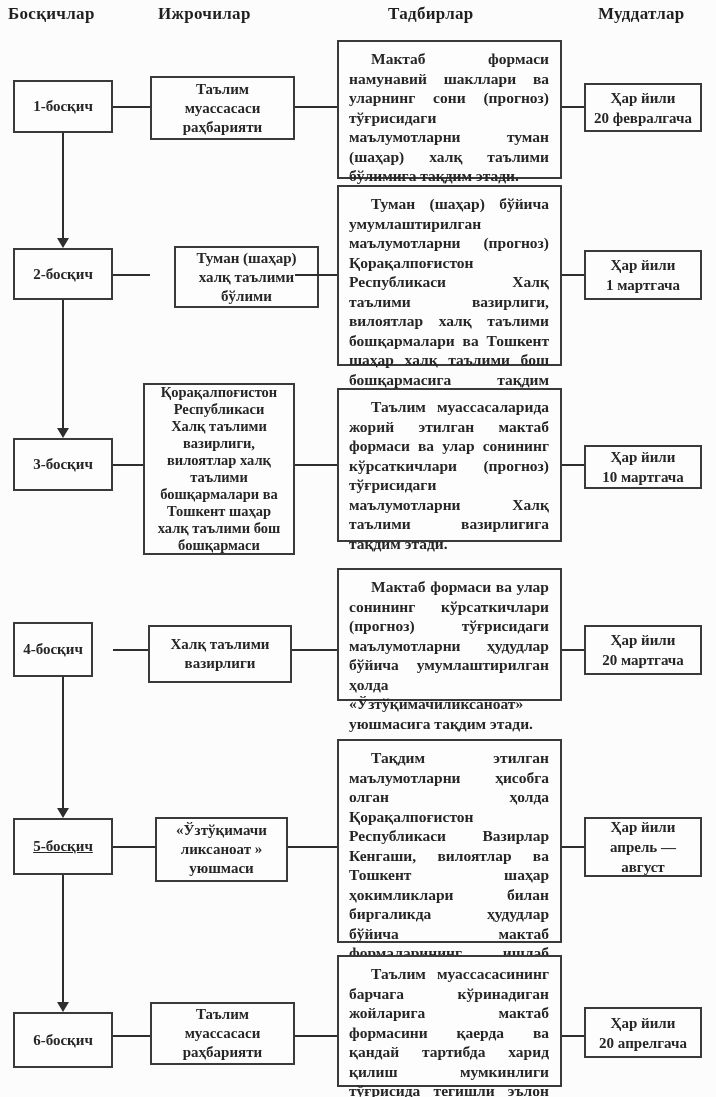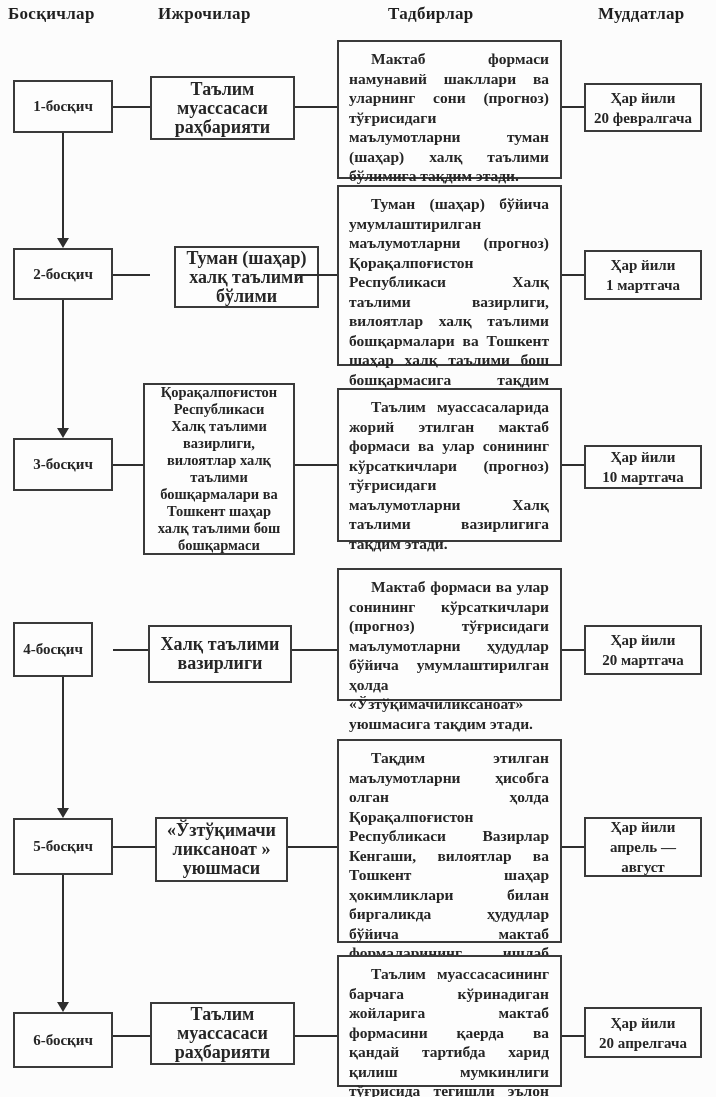--- a/index.html
+++ b/index.html
@@ -26,21 +26,21 @@
     border:2px solid #3a3a3a;
     background:#fdfdfd;
   }
   .centerbox{
     display:flex;
     align-items:center;
     justify-content:center;
     text-align:center;
   }
   .stage{font-size:15px;}
-  .executor{font-size:18px;line-height:19px;padding:2px 4px;}
+  .executor{font-size:15px;line-height:19px;padding:2px 4px;}
   .executor.tall{font-size:14.5px;line-height:17px;}
   .deadline{font-size:15px;line-height:20px;padding:10px 4px;}
   .preline{white-space:pre-line;}
   .activity{
     font-size:15.5px;
     line-height:19.5px;
     padding:7px 11px 6px 10px;
     text-align:justify;
     text-indent:22px;
   }
@@ -148,21 +148,21 @@
     <span class="preline">Ҳар йили
 20 мартгача</span>
   </div>
   <div class="hline" style="left:113px;top:649px;width:35px;"></div>
   <div class="hline" style="left:292px;top:649px;width:45px;"></div>
   <div class="hline" style="left:562px;top:649px;width:22px;"></div>
 
   <div class="vline" style="left:62px;top:677px;height:131px;"></div>
   <div class="arrowhead" style="left:57px;top:808px;"></div>
 
-  <div class="box centerbox stage" style="left:13px;top:818px;width:100px;height:57px;">
+  <div class="box centerbox stage" style="left:13px;top:818px;width:100px;height:57px;text-decoration:underline;">
     <span>5-босқич</span>
   </div>
   <div class="box centerbox executor" style="left:155px;top:817px;width:133px;height:65px;">
     <span class="preline">«Ўзтўқимачи
 ликсаноат »
 уюшмаси</span>
   </div>
   <div class="box activity" style="left:337px;top:739px;width:225px;height:204px;">Тақдим этилган маълумотларни ҳисобга олган ҳолда Қорақалпоғистон Республикаси Вазирлар Кенгаши, вилоятлар ва Тошкент шаҳар ҳокимликлари билан биргаликда ҳудудлар бўйича мактаб формаларининг ишлаб чиқарилишини ташкил этади.</div>
   <div class="box centerbox deadline" style="left:584px;top:817px;width:118px;height:60px;">
     <span class="preline">Ҳар йили

